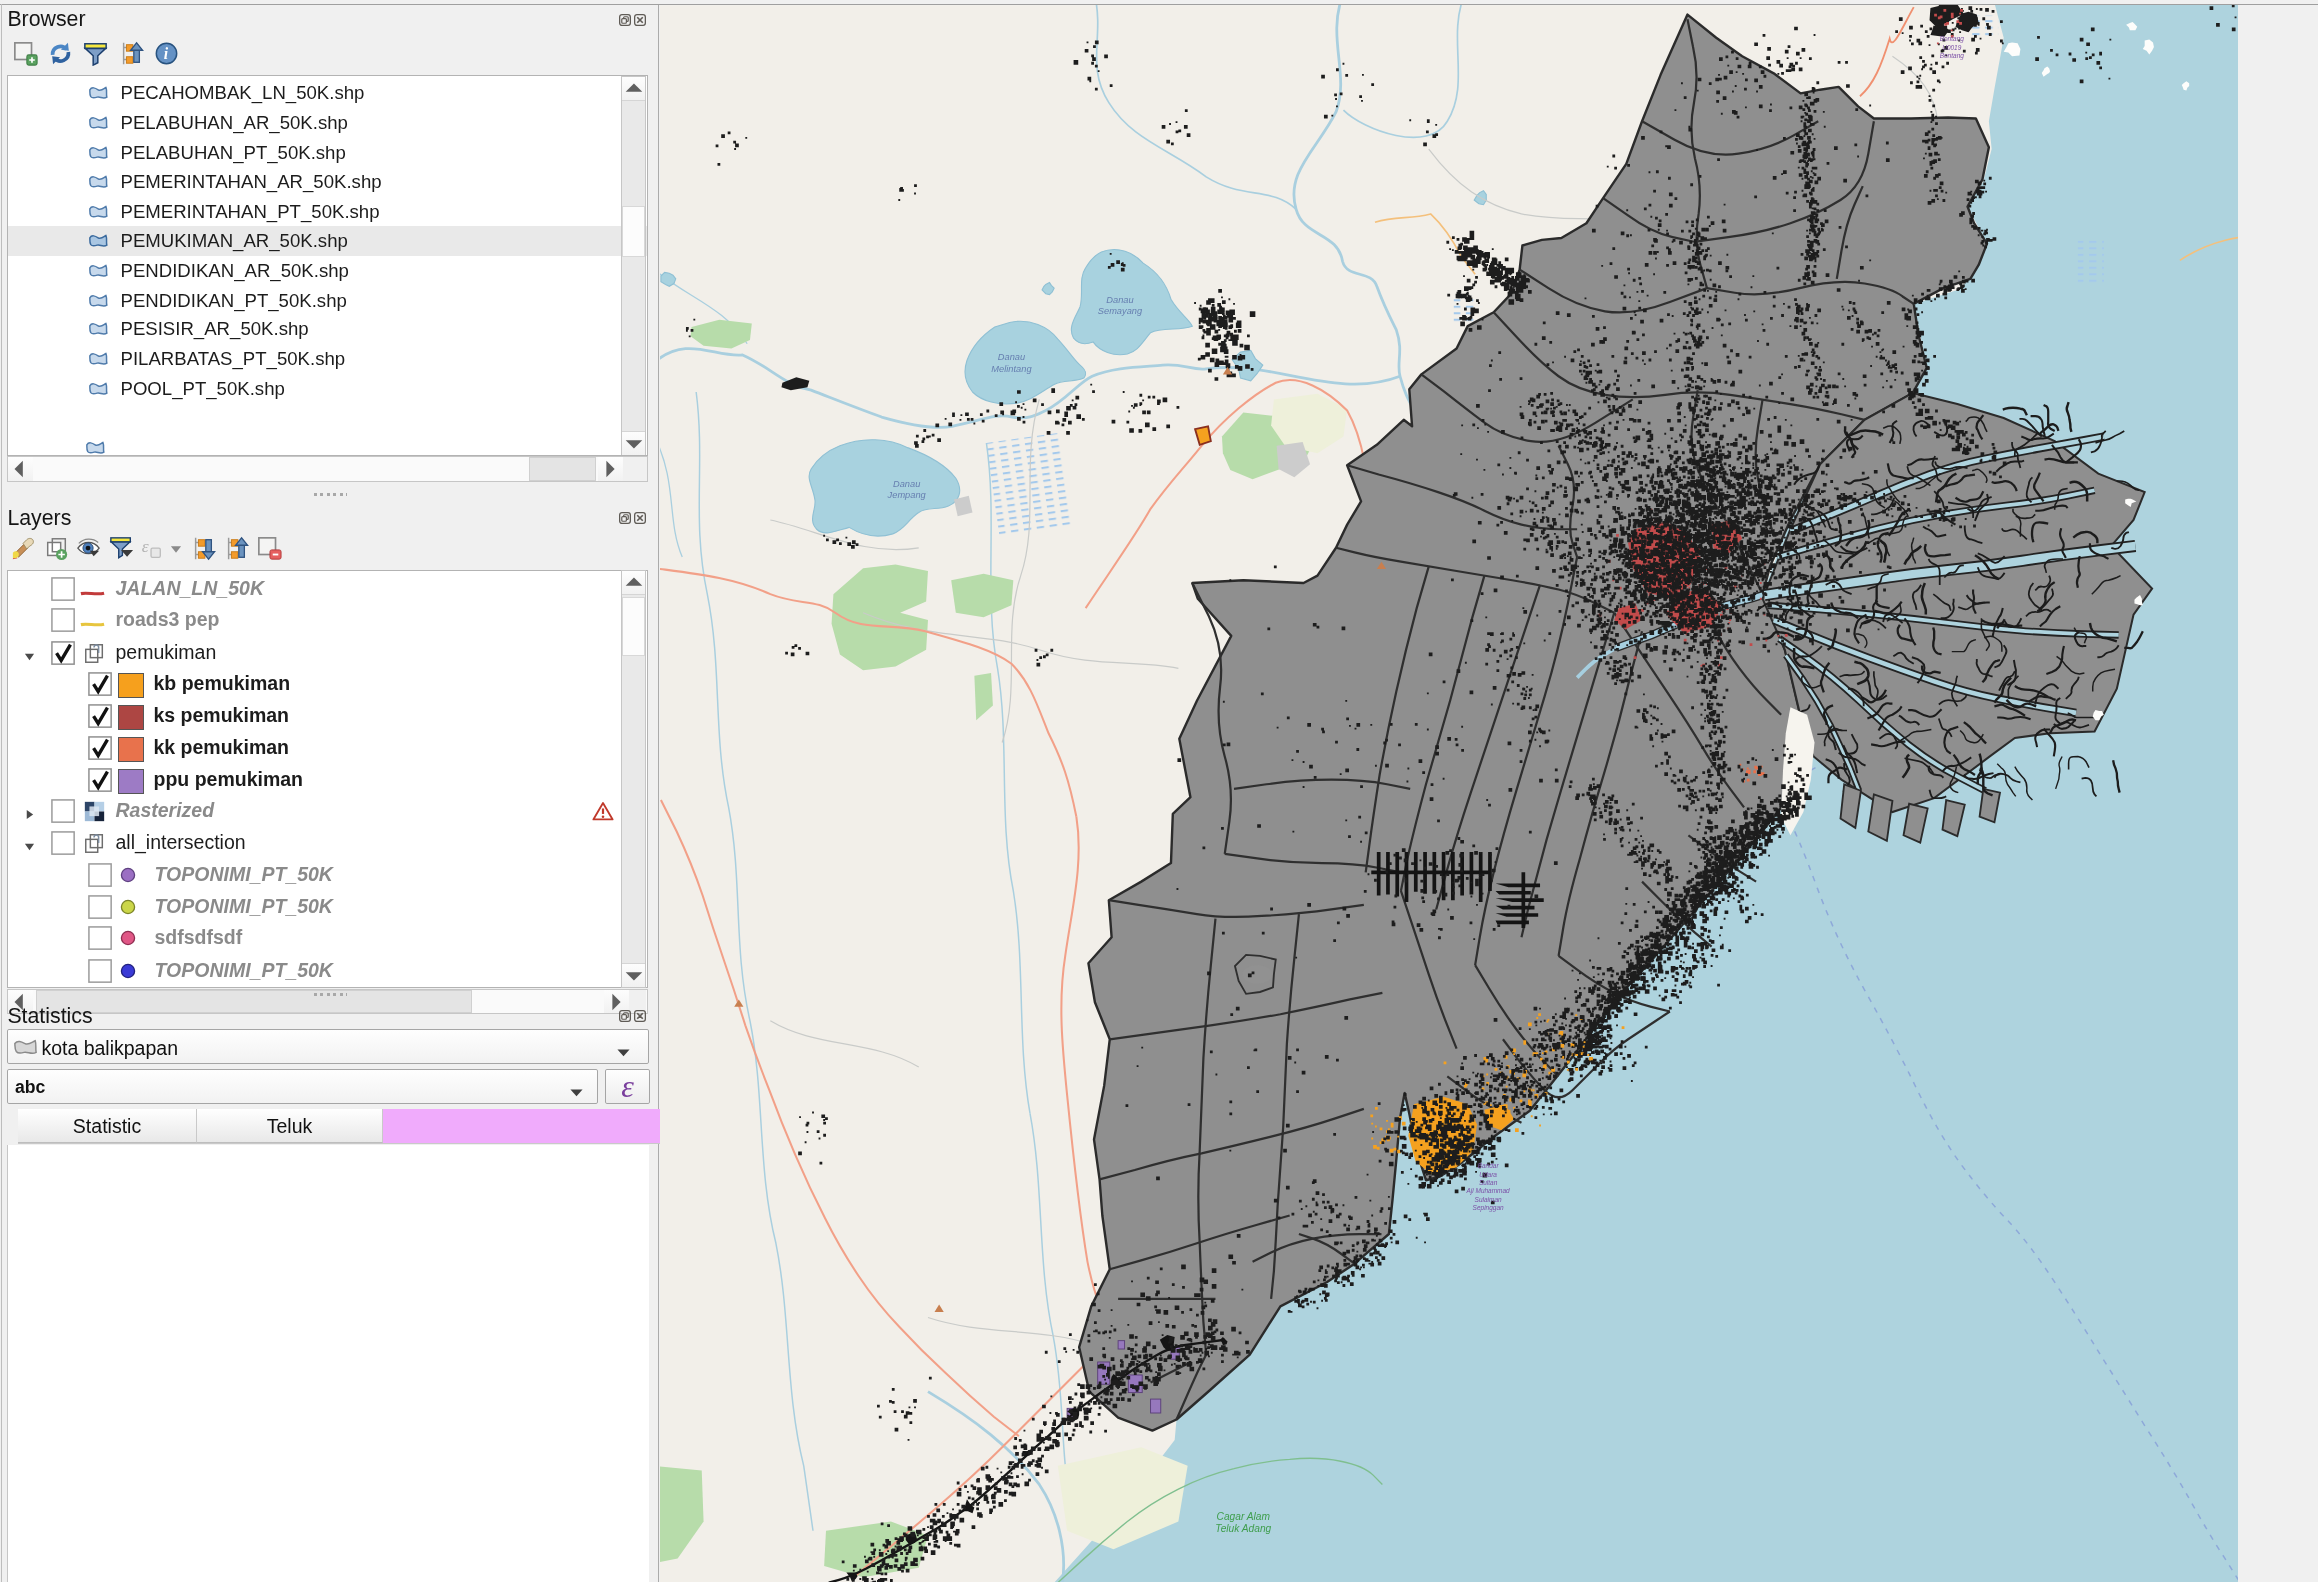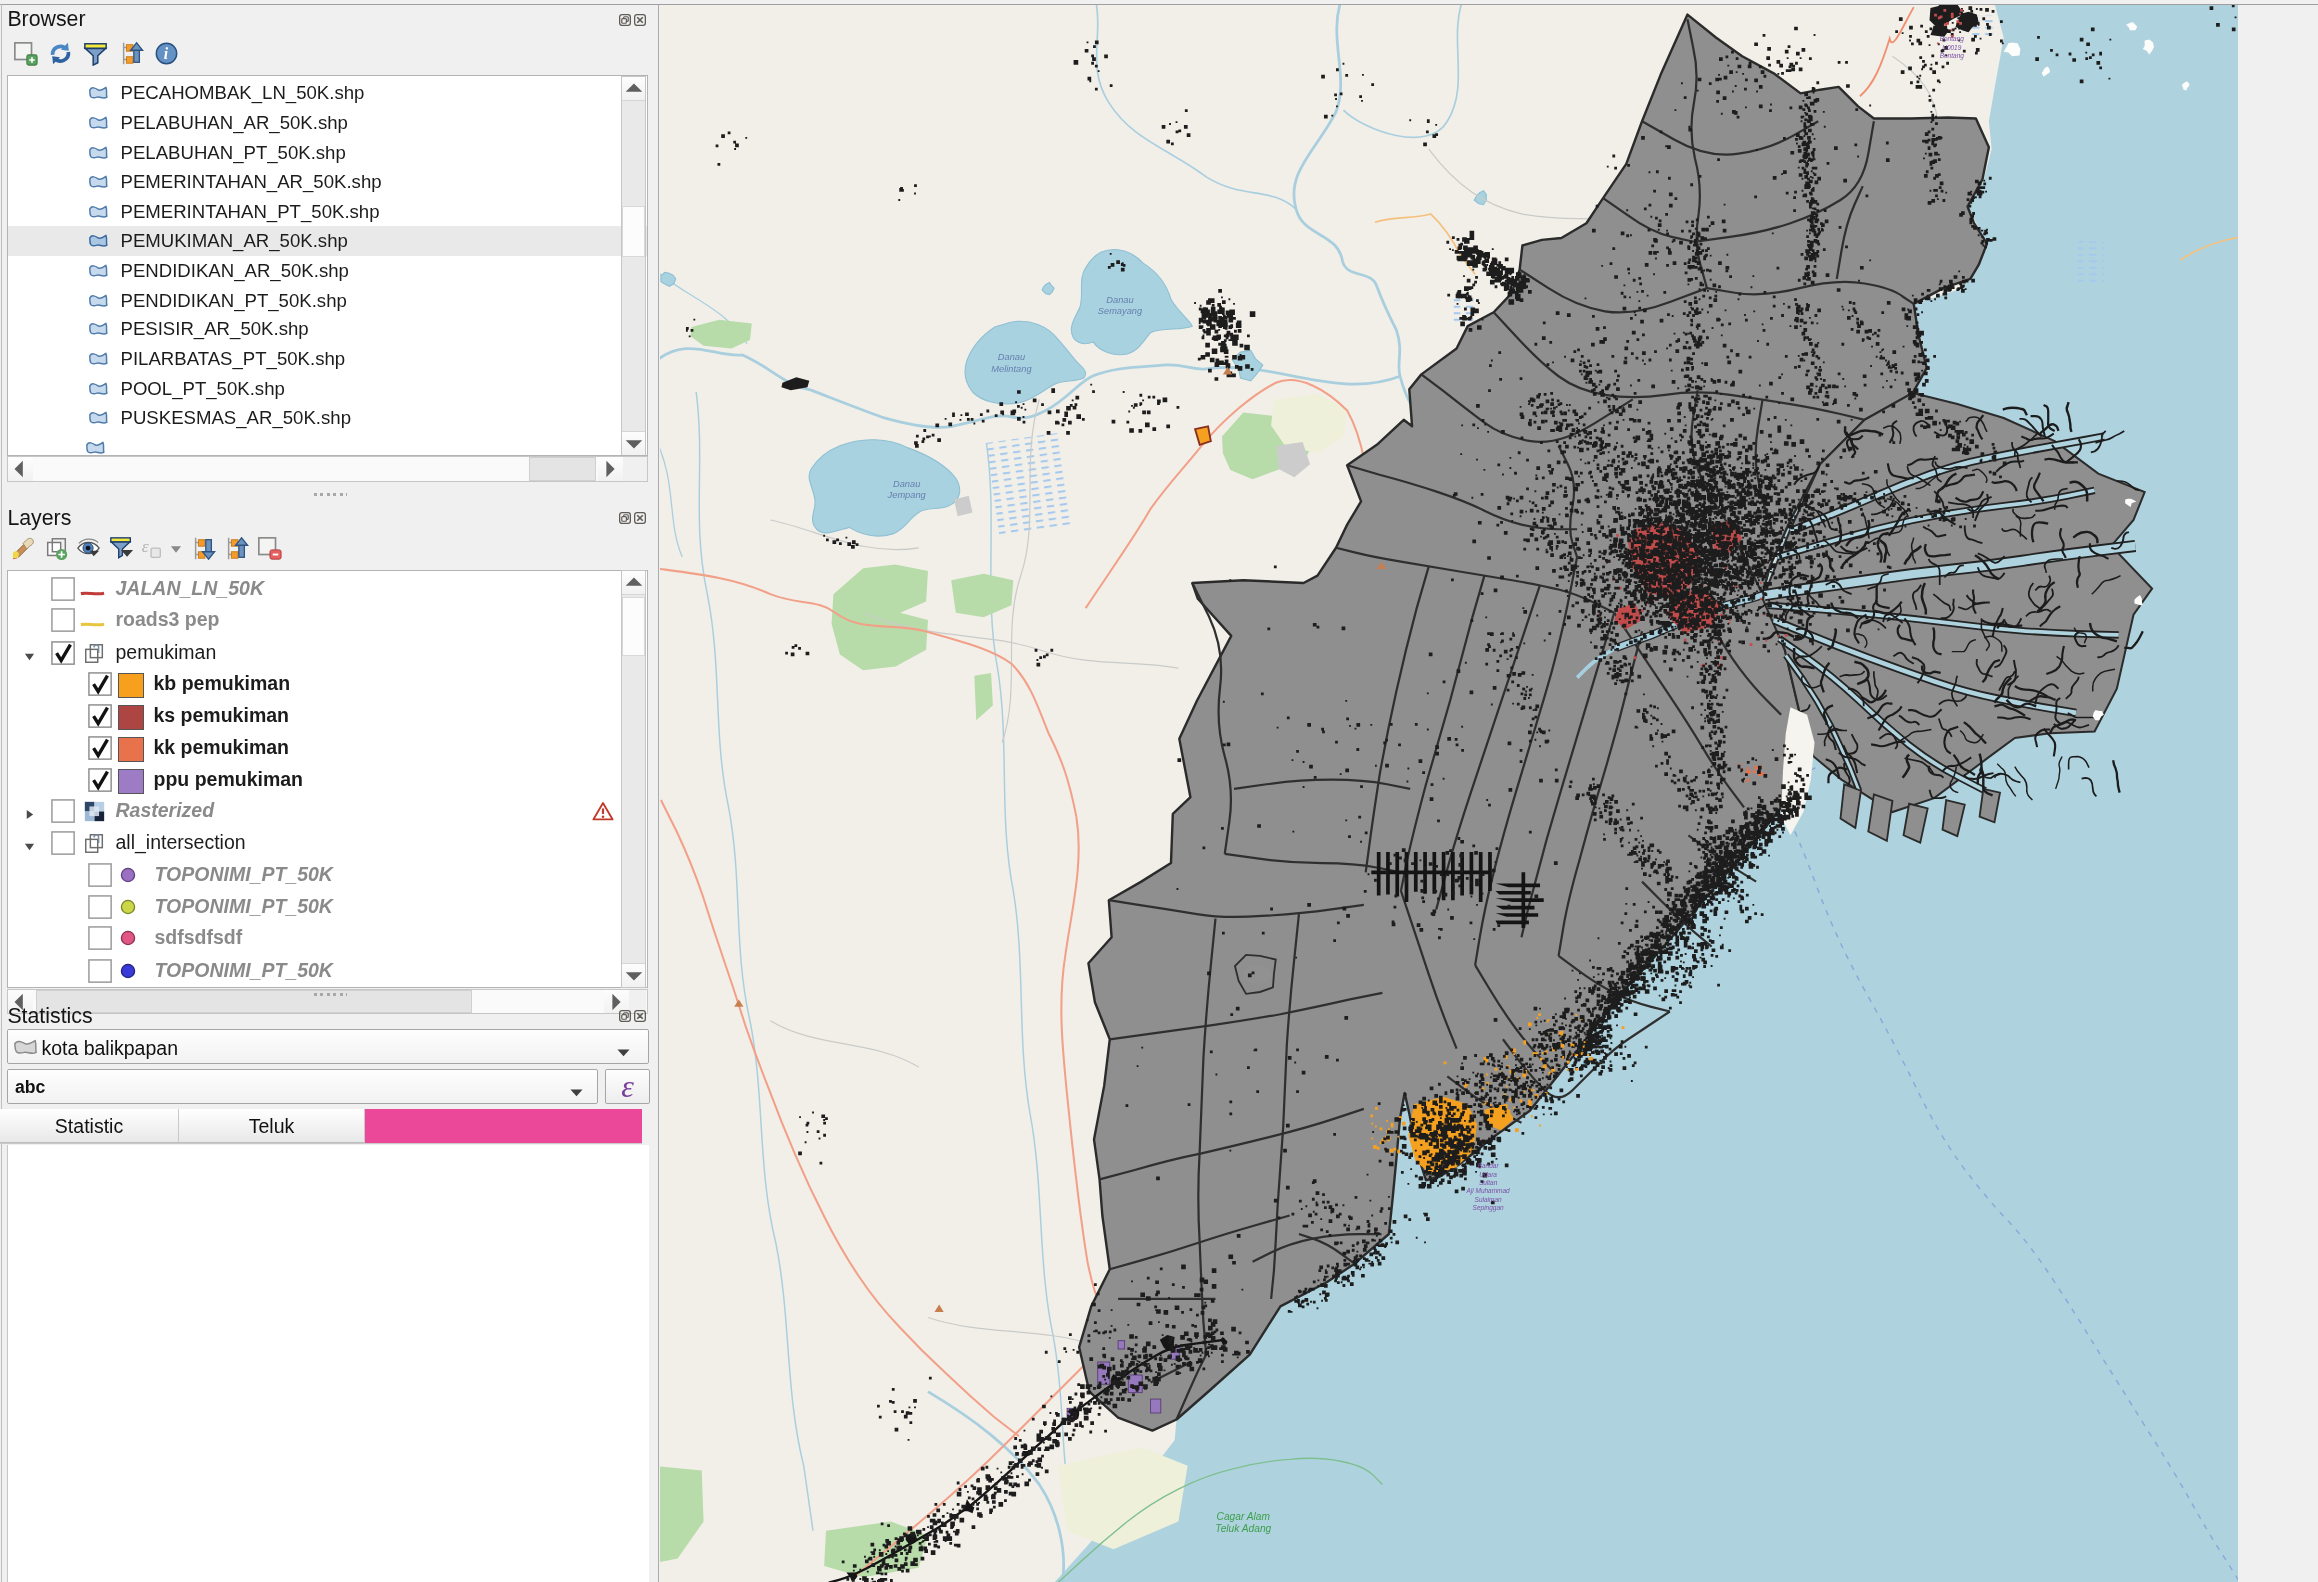--- a/index.html
+++ b/index.html
@@ -98,26 +98,20 @@
       <div class="ab" style="left:80px;top:6.5px"><svg width="23" height="16" viewBox="0 0 25 17" style="">
           <path d="M2 5 C4 1.5 8 3 11 5 C14 7 17.5 3.5 19.5 2.5 C21 6.5 19.5 9.5 20.5 13 C16.5 15.5 13 12 10 13 C7 14 4.5 14.5 3 12.5 C1.5 10 2.2 7 2 5 Z" fill="#c7d9ec" stroke="#4f7bab" stroke-width="1.6"></path>
         </svg></div>
       <div class="ab item" style="left:113px;top:3.7px">PILARBATAS_PT_50K.shp</div>
     </div>
     <div class="ab" style="left:0;top:298px;width:639px;height:30px;">
       <div class="ab" style="left:80px;top:6.5px"><svg width="23" height="16" viewBox="0 0 25 17" style="">
           <path d="M2 5 C4 1.5 8 3 11 5 C14 7 17.5 3.5 19.5 2.5 C21 6.5 19.5 9.5 20.5 13 C16.5 15.5 13 12 10 13 C7 14 4.5 14.5 3 12.5 C1.5 10 2.2 7 2 5 Z" fill="#c7d9ec" stroke="#4f7bab" stroke-width="1.6"></path>
         </svg></div>
       <div class="ab item" style="left:113px;top:3.7px">POOL_PT_50K.shp</div>
-    </div>
-    <div class="ab" style="left:0;top:327px;width:639px;height:30px;">
-      <div class="ab" style="left:80px;top:6.5px"><svg width="23" height="16" viewBox="0 0 25 17" style="">
-          <path d="M2 5 C4 1.5 8 3 11 5 C14 7 17.5 3.5 19.5 2.5 C21 6.5 19.5 9.5 20.5 13 C16.5 15.5 13 12 10 13 C7 14 4.5 14.5 3 12.5 C1.5 10 2.2 7 2 5 Z" fill="#c7d9ec" stroke="#4f7bab" stroke-width="1.6"></path>
-        </svg></div>
-      <div class="ab item" style="left:113px;top:3.7px">PUSKESMAS_AR_50K.shp</div>
     </div>
     <div class="ab" style="left:77px;top:364px"><svg width="23" height="16" viewBox="0 0 25 17" style="">
         <path d="M2 5 C4 1.5 8 3 11 5 C14 7 17.5 3.5 19.5 2.5 C21 6.5 19.5 9.5 20.5 13 C16.5 15.5 13 12 10 13 C7 14 4.5 14.5 3 12.5 C1.5 10 2.2 7 2 5 Z" fill="#c7d9ec" stroke="#4f7bab" stroke-width="1.6"></path>
       </svg></div>
   </div>
 <div class="ab sb" style="left:621px;top:76px;width:25px;height:379px;border:0.9px solid #c6c6c6">
     <div class="ab sbarrow" style="left:0;top:0;width:23px;height:24px;border-bottom:0.9px solid #d5d5d5">
       <svg width="23" height="24" viewBox="0 0 25 26" style="">
         <path d="M4 16 L13 7 L22 16 Z" fill="#5f5f5f"></path>
       </svg>
@@ -389,21 +383,21 @@
         <path d="M1.5 1.5 L14.5 1.5 L8 9 Z" fill="#3f3f3f"></path>
       </svg></div>
   </div>
 <div class="ab" style="left:7.4px;top:1069px;width:591px;height:35px;background:linear-gradient(#fefefe,#f2f2f2);border:0.9px solid #a5a5a5;border-radius:1.9px">
     <div class="ab" style="left:6.5px;top:7.4px;font-size:17.6px;font-weight:bold;color:#111">abc</div>
     <div class="ab" style="left:561px;top:13px"><svg width="15" height="9.3" viewBox="0 0 16 10" style="">
         <path d="M1.5 1.5 L14.5 1.5 L8 9 Z" fill="#3f3f3f"></path>
       </svg></div>
   </div>
 <div class="ab" style="left:605px;top:1069px;width:45px;height:35px;background:linear-gradient(#fefefe,#ededed);border:0.9px solid #a5a5a5;border-radius:1.9px;text-align:center"><span style="font-family:'Liberation Serif',serif;font-style:italic;font-size:32px;color:#7a3f9d;line-height:33px">ε</span></div>
-<div class="ab" style="left:0;top:1109px;width:642px;height:35px;background:#ec4899;border-bottom:0.9px solid #c9c9c9">
+<div class="ab" style="left:18px;top:1109px;width:642px;height:35px;background:#f0abfc;border-bottom:0.9px solid #c9c9c9">
     <div class="ab" style="left:0;top:0;width:179px;height:34px;background:linear-gradient(#ffffff,#e8e8e8);border-right:0.9px solid #c9c9c9;border-bottom:0.9px solid #bdbdbd;text-align:center;font-size:19.5px;line-height:34px;color:#111">Statistic</div>
     <div class="ab" style="left:179px;top:0;width:186px;height:34px;background:linear-gradient(#ffffff,#e8e8e8);border-right:0.9px solid #c9c9c9;border-bottom:0.9px solid #bdbdbd;text-align:center;font-size:19.5px;line-height:34px;color:#111">Teluk</div>
   </div>
 <div class="ab" style="left:7.4px;top:1145px;width:642px;height:438px;background:#fff;border-left:0.9px solid #c6c6c6"></div>
 <div class="ab" style="left:660px;top:4.6px;width:1578px;height:1578px;overflow:hidden"><svg width="1659" height="1578" viewBox="0 0 1789 1701">
       <rect x="0" y="0" width="1789" height="1701" fill="#f2efe9"></rect>
       <path fill="#aed3de" d="M1437 -10 L1449 35 L1439 90 L1433 125 L1436 155 L1427 190 L1410 217 L1431 257 L1413 295 L1399 307 L1352 322 L1359 355 L1366 391 L1351 418 L1299 447 L1251 495 L1219 555 L1189 635 L1213 695 L1229 763 L1225 845 L1182 899 L1117 975 L1030 1073 L981 1138 L938 1192 L895 1223 L881 1235 L859 1252 L841 1263 L826 1267 L819 1245 L813 1221 L808 1195 L803 1173 L798 1200 L794 1245 L790 1287 L786 1325 L749 1357 L719 1377 L669 1403 L636 1455 L589 1497 L557 1525 L555 1547 L506 1611 L425 1701 L425 1707 L1789 1701 L1789 -5 Z"></path>
       <path fill="none" stroke="#8aa3d8" stroke-width="1.6" stroke-dasharray="6 7" opacity="0.9" d="M1389 760 L1354 772 Q1319 785 1284 802 Q1249 820 1225 834 Q1201 847 1214 871 Q1227 895 1248 952 Q1269 1008 1299 1062 Q1329 1115 1353 1164 Q1377 1214 1403 1250 Q1429 1285 1452 1309 Q1475 1333 1502 1374 Q1529 1415 1550 1450 Q1572 1485 1600 1530 Q1629 1575 1650 1612 Q1670 1648 1687 1674 L1704 1701"></path>
       <defs>
         <pattern id="wet" width="14" height="7" patternUnits="userSpaceOnUse">

